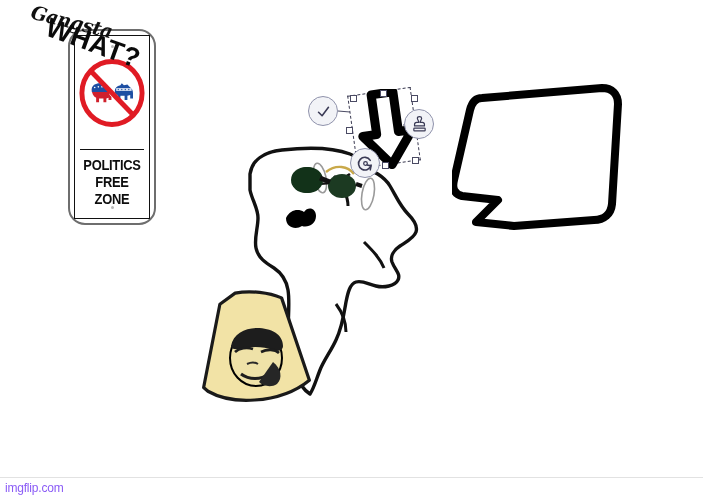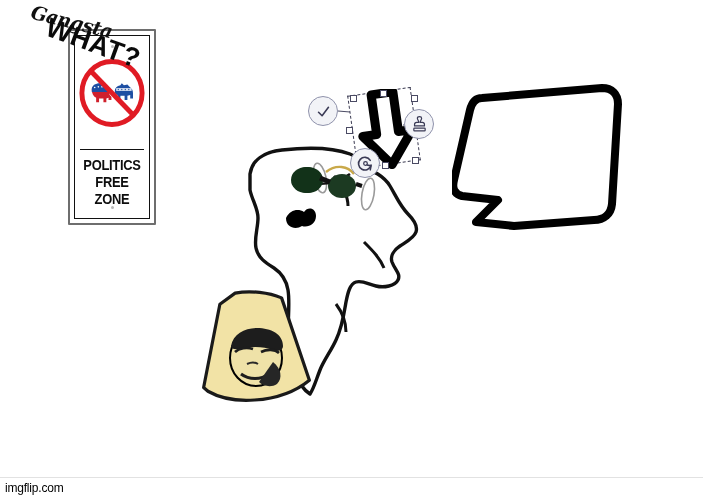--- a/index.html
+++ b/index.html
@@ -18,21 +18,21 @@
 
   
   #politics-sign {
     position: absolute;
     left: 68px;
     top: 29px;
     width: 88px;
     height: 196px;
     background: #ffffff;
     border: 2px solid #6e6e6e;
-    border-radius: 1px;
+    border-radius: 17px;
     box-sizing: border-box;
   }
   #politics-sign .sign-inner {
     position: absolute;
     left: 4px;
     top: 4px;
     right: 4px;
     bottom: 4px;
     border: 1px solid #111;
     box-sizing: border-box;
@@ -204,21 +204,21 @@
     top: 477px;
     height: 1px;
     background: #e2e2e2;
   }
   #watermark {
     position: absolute;
     left: 5px;
     top: 481px;
     font-family: "Liberation Sans", sans-serif;
     font-size: 12px;
-    color: #000000;
+    color: #8b5cf6;
     letter-spacing: -0.2px;
   }
 </style>
 </head>
 <body>
 
 <div id="canvas">
 
   <div id="politics-sign">
     <div class="sign-inner">

